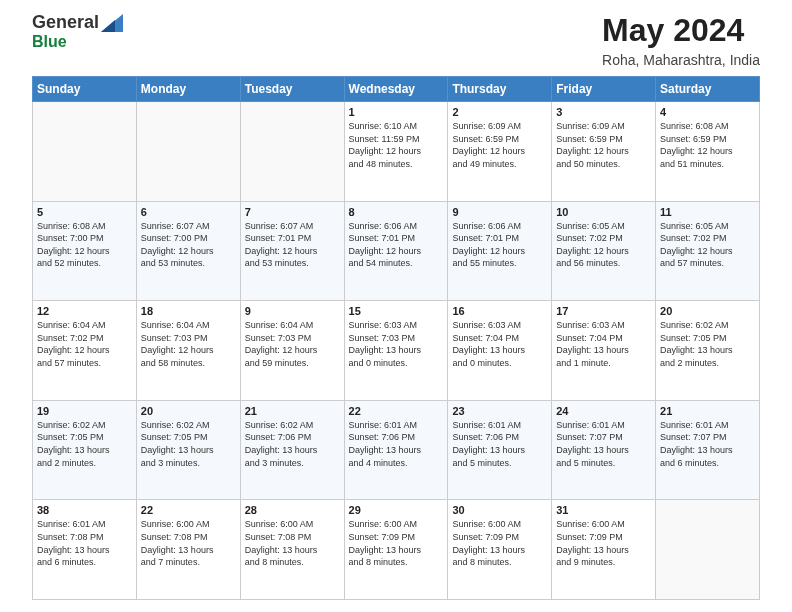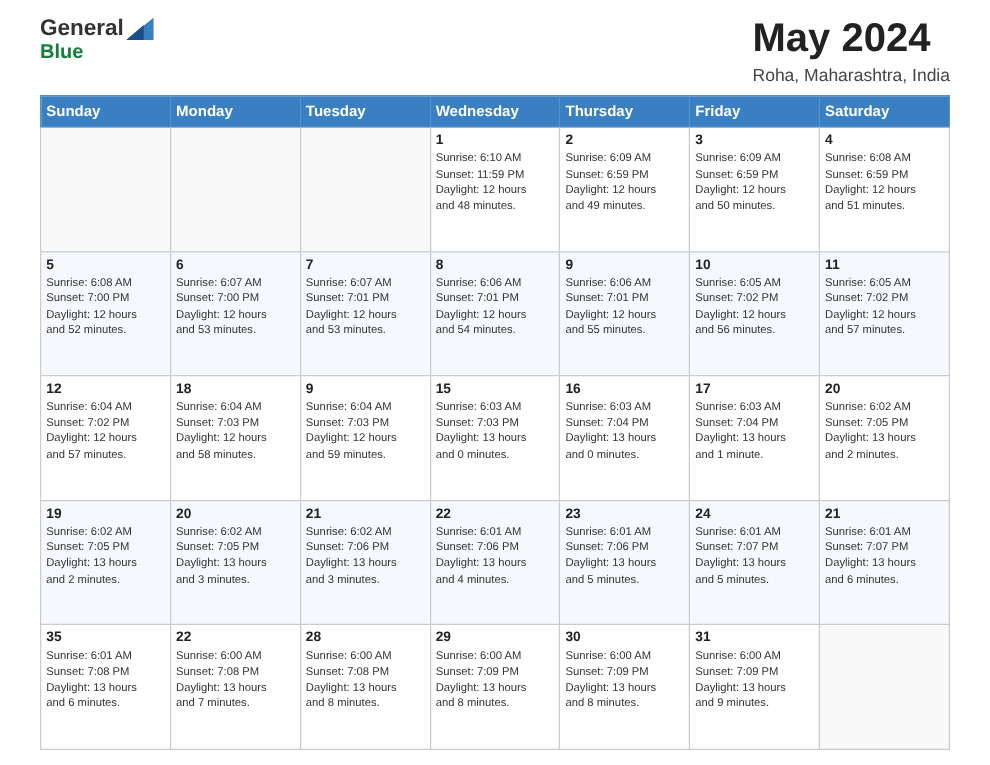--- a/index.html
+++ b/index.html
@@ -317,21 +317,21 @@
           <td>
             <span class="day-num">21</span>
             <div class="day-info" style="white-space: pre-line;">Sunrise: 6:01 AM
 Sunset: 7:07 PM
 Daylight: 13 hours
 and 6 minutes.</div>
           </td>
         </tr>
         <tr>
           <td>
-            <span class="day-num">35</span>
+            <span class="day-num">38</span>
             <div class="day-info" style="white-space: pre-line;">Sunrise: 6:01 AM
 Sunset: 7:08 PM
 Daylight: 13 hours
 and 6 minutes.</div>
           </td>
           <td>
             <span class="day-num">22</span>
             <div class="day-info" style="white-space: pre-line;">Sunrise: 6:00 AM
 Sunset: 7:08 PM
 Daylight: 13 hours

